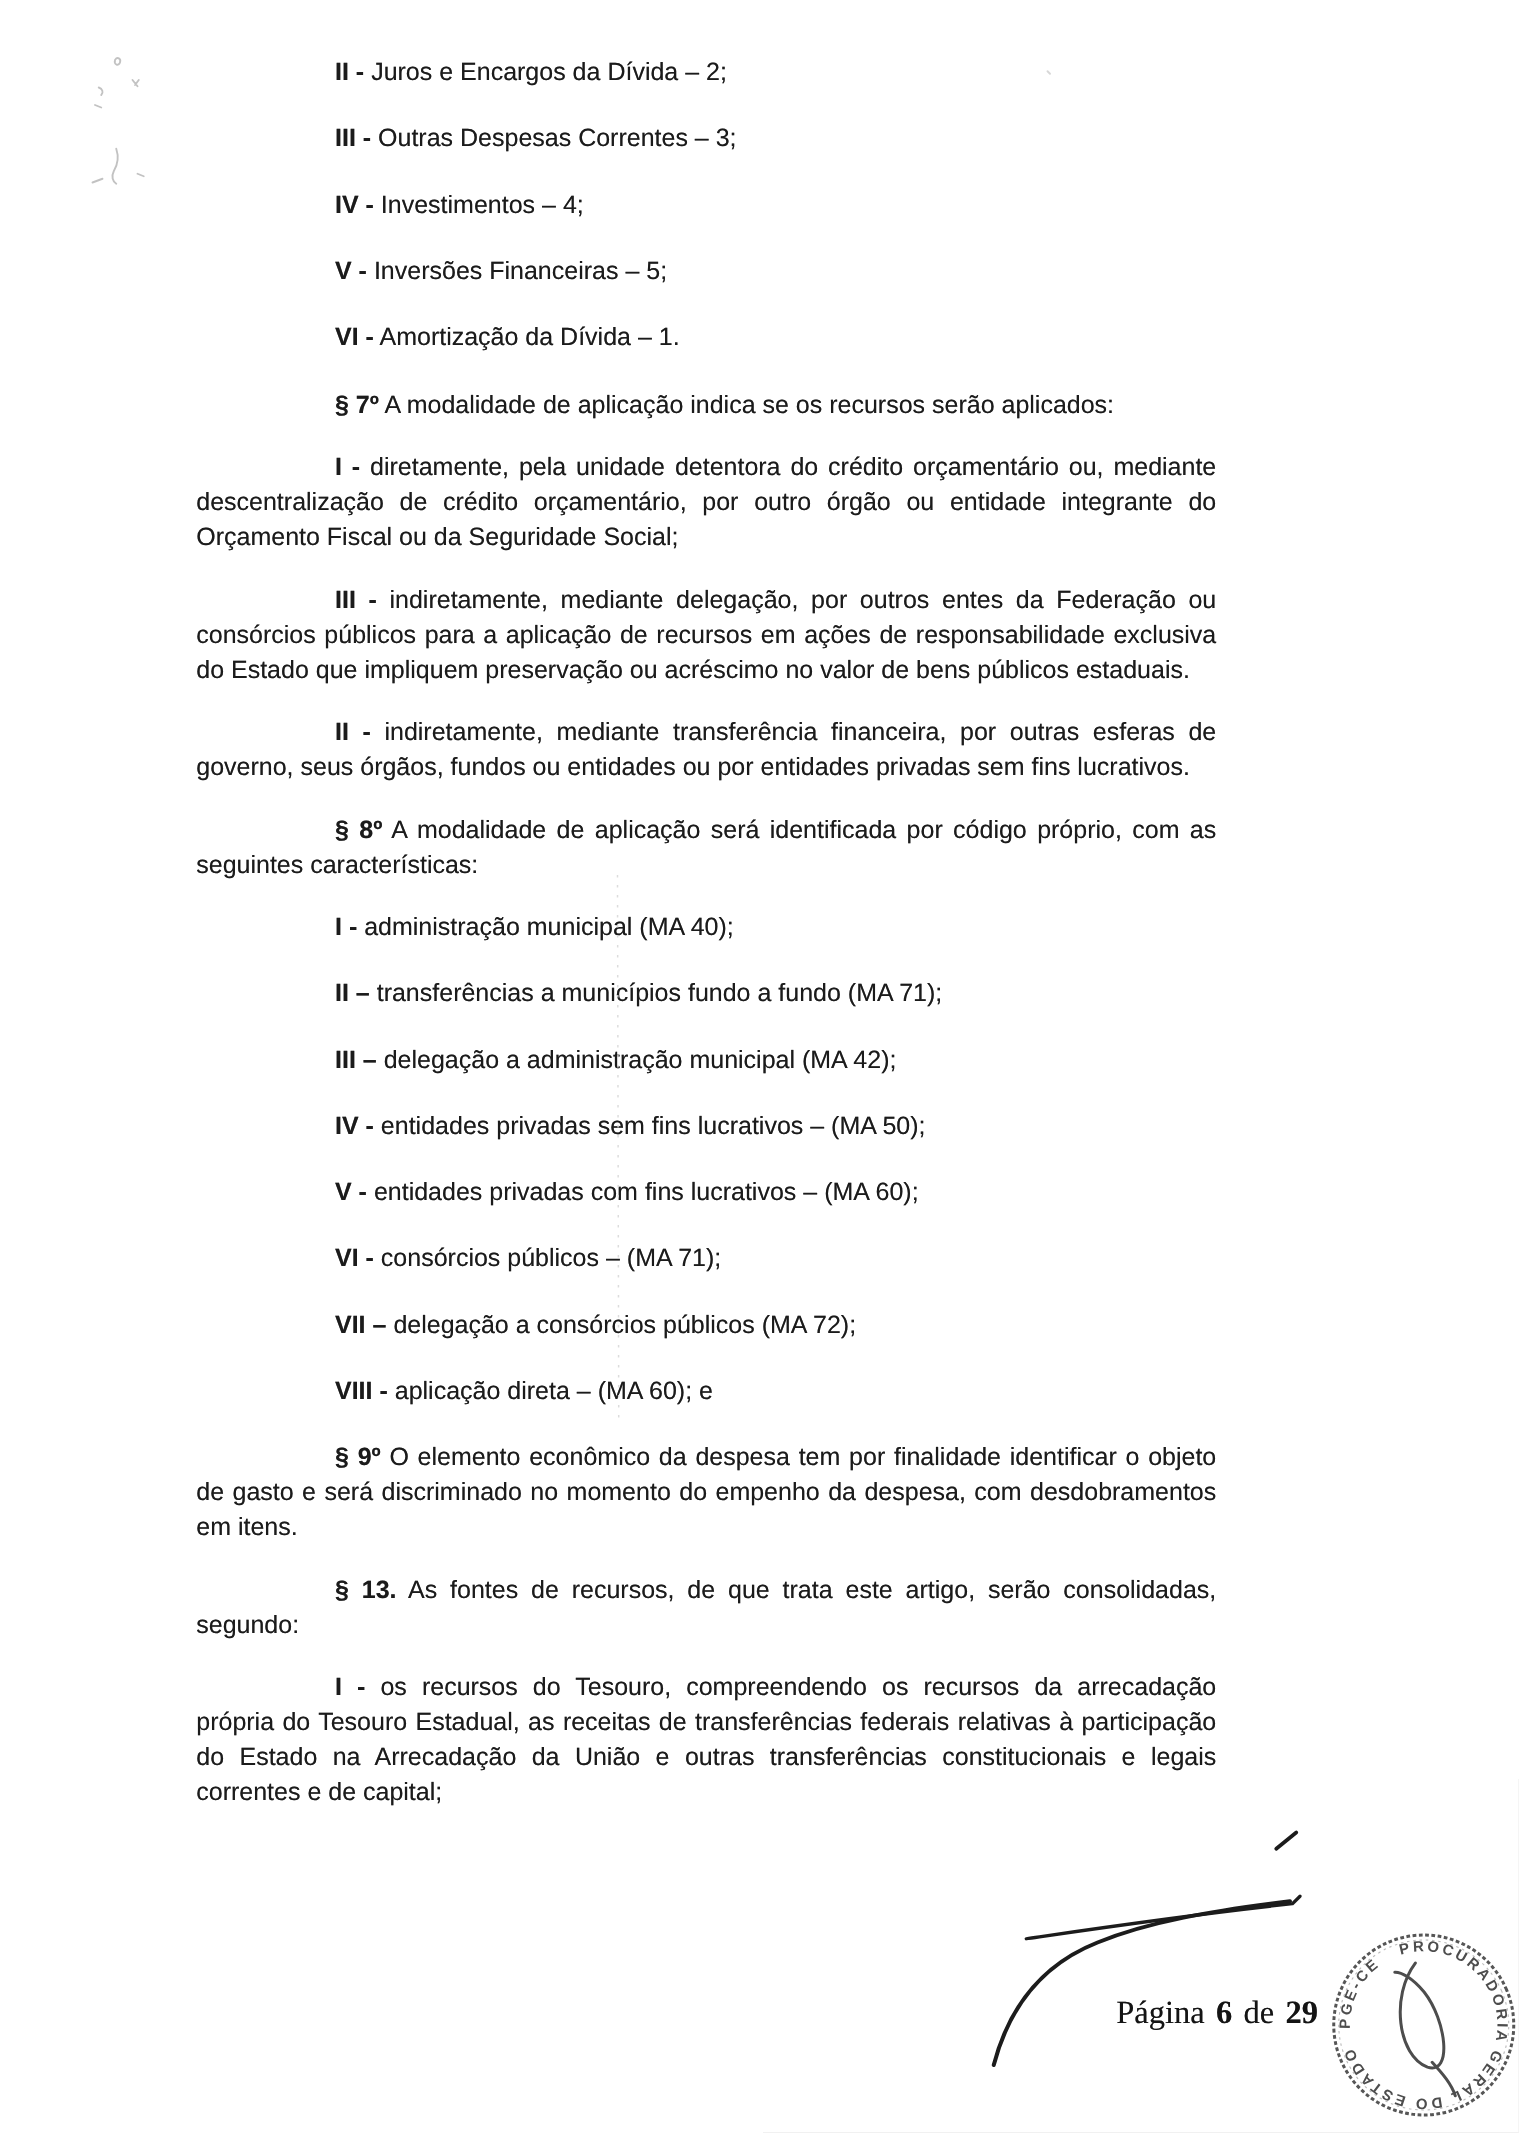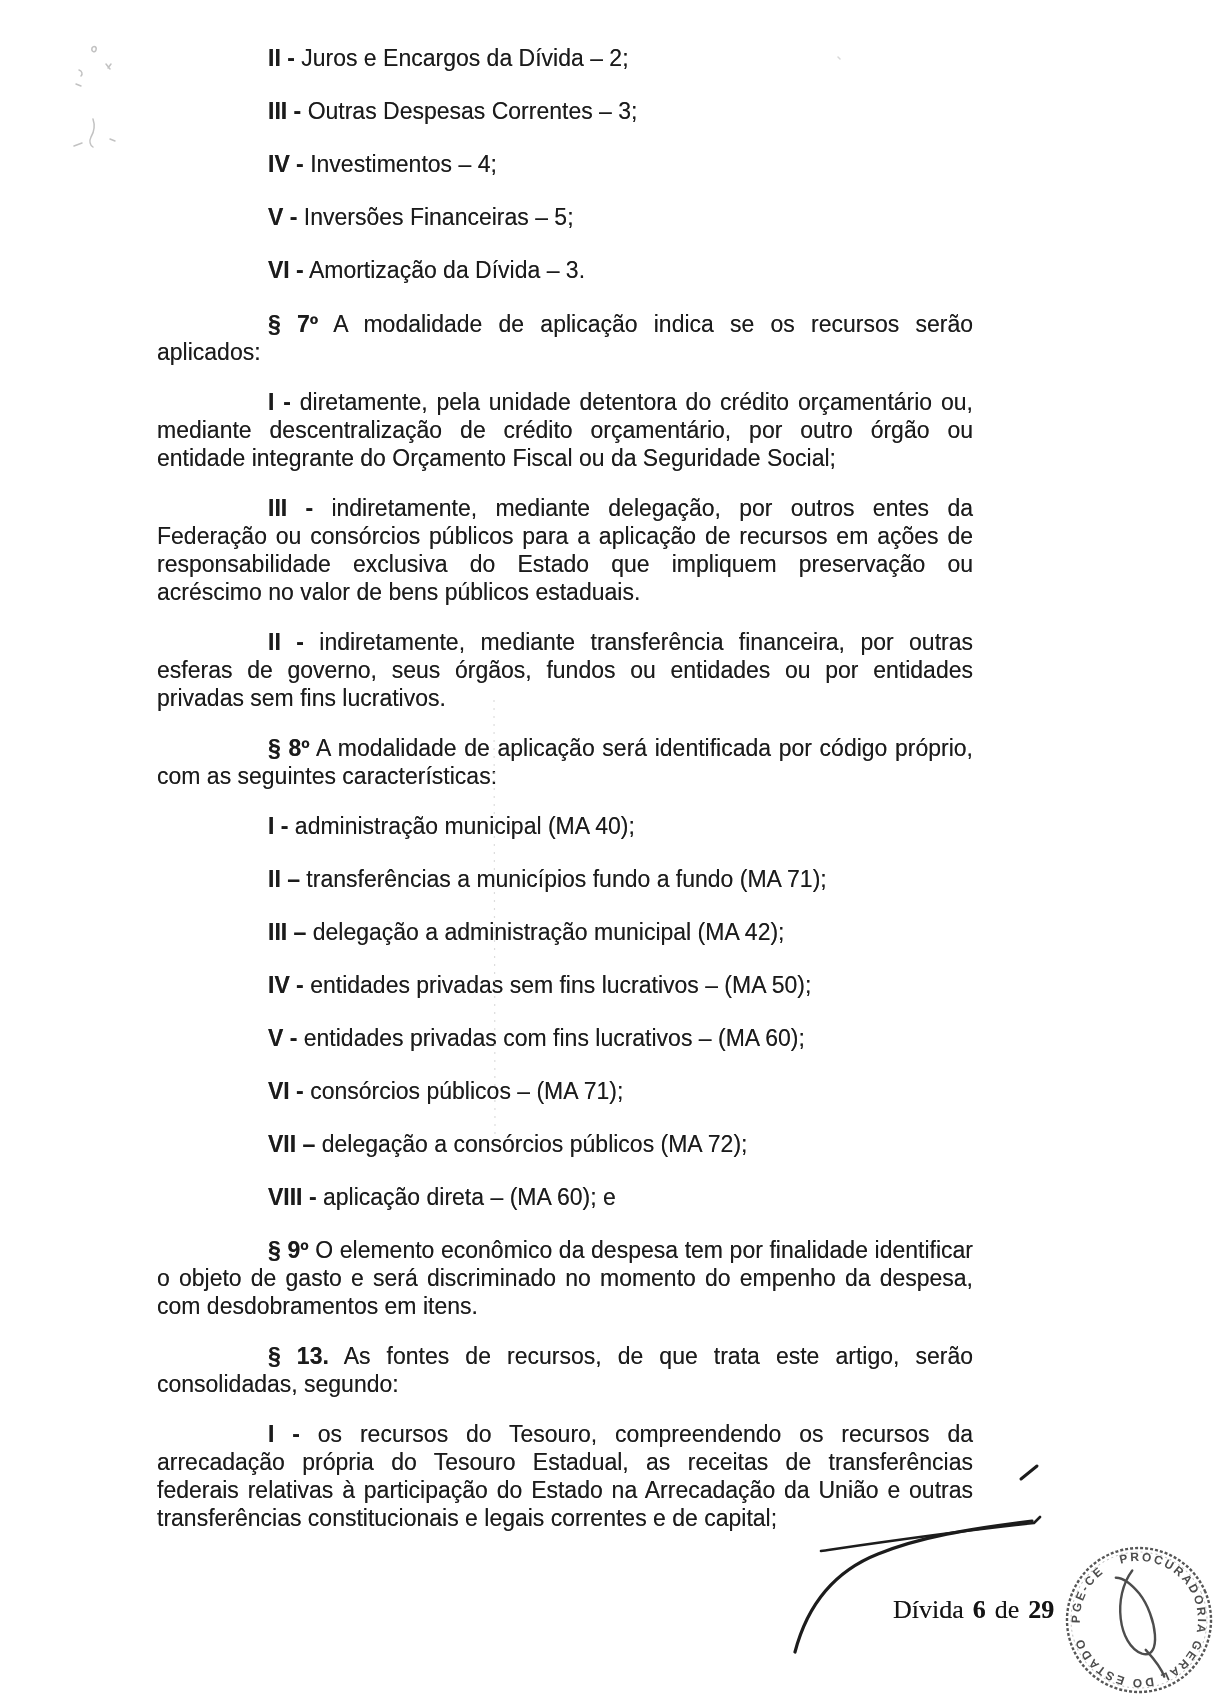--- a/index.html
+++ b/index.html
@@ -8,21 +8,21 @@
     position:relative;
     width:1215px;height:1706px;
     margin:0 auto;
     background:#ffffff;
     overflow:hidden;
     font-family:"Liberation Sans","DejaVu Sans",sans-serif;
     color:#1b1b1b;
   }
   .textcol{
     position:absolute;left:157px;top:44px;width:816px;
-    font-size:23px;line-height:28px;
+    font-size:20px;line-height:28px;
     text-shadow:0 0 .4px rgba(0,0,0,.5);
   }
   .blk{margin:0;}
   .item{margin:0 0 25px 111px;white-space:nowrap;}
   .para{margin:0 0 22px 0;text-indent:111px;text-align:justify;}
   .sec-first{margin-top:26px;}
   .lead{font-weight:700;}
   .footer{
     position:absolute;left:893px;top:1595px;
     font-family:"Liberation Serif","DejaVu Serif",serif;
@@ -41,21 +41,21 @@
 </head>
 <body>
 
 <div class="page">
 
   <main class="textcol">
     <p class="blk item"><b class="lead">II -</b> <span>Juros e Encargos da Dívida – 2;</span></p>
     <p class="blk item"><b class="lead">III -</b> <span>Outras Despesas Correntes – 3;</span></p>
     <p class="blk item"><b class="lead">IV -</b> <span>Investimentos – 4;</span></p>
     <p class="blk item"><b class="lead">V -</b> <span>Inversões Financeiras – 5;</span></p>
-    <p class="blk item"><b class="lead">VI -</b> <span>Amortização da Dívida – 3.</span></p>
+    <p class="blk item"><b class="lead">VI -</b> <span>Amortização da Dívida – 1.</span></p>
 
     <p class="blk para sec-first"><b class="lead">§ 7º</b> <span>A modalidade de aplicação indica se os recursos serão aplicados:</span></p>
     <p class="blk para"><b class="lead">I -</b> <span>diretamente, pela unidade detentora do crédito orçamentário ou, mediante descentralização de crédito orçamentário, por outro órgão ou entidade integrante do Orçamento Fiscal ou da Seguridade Social;</span></p>
     <p class="blk para"><b class="lead">III -</b> <span>indiretamente, mediante delegação, por outros entes da Federação ou consórcios públicos para a aplicação de recursos em ações de responsabilidade exclusiva do Estado que impliquem preservação ou acréscimo no valor de bens públicos estaduais.</span></p>
     <p class="blk para"><b class="lead">II -</b> <span>indiretamente, mediante transferência financeira, por outras esferas de governo, seus órgãos, fundos ou entidades ou por entidades privadas sem fins lucrativos.</span></p>
     <p class="blk para"><b class="lead">§ 8º</b> <span>A modalidade de aplicação será identificada por código próprio, com as seguintes características:</span></p>
 
     <p class="blk item"><b class="lead">I -</b> <span>administração municipal (MA 40);</span></p>
     <p class="blk item"><b class="lead">II –</b> <span>transferências a municípios fundo a fundo (MA 71);</span></p>
     <p class="blk item"><b class="lead">III –</b> <span>delegação a administração municipal (MA 42);</span></p>
@@ -64,21 +64,21 @@
     <p class="blk item"><b class="lead">VI -</b> <span>consórcios públicos – (MA 71);</span></p>
     <p class="blk item"><b class="lead">VII –</b> <span>delegação a consórcios públicos (MA 72);</span></p>
     <p class="blk item"><b class="lead">VIII -</b> <span>aplicação direta – (MA 60); e</span></p>
 
     <p class="blk para"><b class="lead">§ 9º</b> <span>O elemento econômico da despesa tem por finalidade identificar o objeto de gasto e será discriminado no momento do empenho da despesa, com desdobramentos em itens.</span></p>
     <p class="blk para"><b class="lead">§ 13.</b> <span>As fontes de recursos, de que trata este artigo, serão consolidadas, segundo:</span></p>
     <p class="blk para"><b class="lead">I -</b> <span>os recursos do Tesouro, compreendendo os recursos da arrecadação própria do Tesouro Estadual, as receitas de transferências federais relativas à participação do Estado na Arrecadação da União e outras transferências constitucionais e legais correntes e de capital;</span></p>
   </main>
 
   <div class="footer">
-    <span>Dívida</span>
+    <span>Página</span>
     <b>6</b>
     <span>de</span>
     <b>29</b>
   </div>
 
   <svg class="overlay" width="1215" height="1706" viewBox="0 0 1215 1706">
 
     <g stroke="#9a9a9a" stroke-width="1.5" fill="none" opacity="0.6" stroke-linecap="round">
       <path d="M92 48 c2 -3 5 -1 4 2 c-1 3 -5 2 -4 -2"></path>
       <path d="M106 64 l4 5 m-2 -1 l3 -4"></path>

